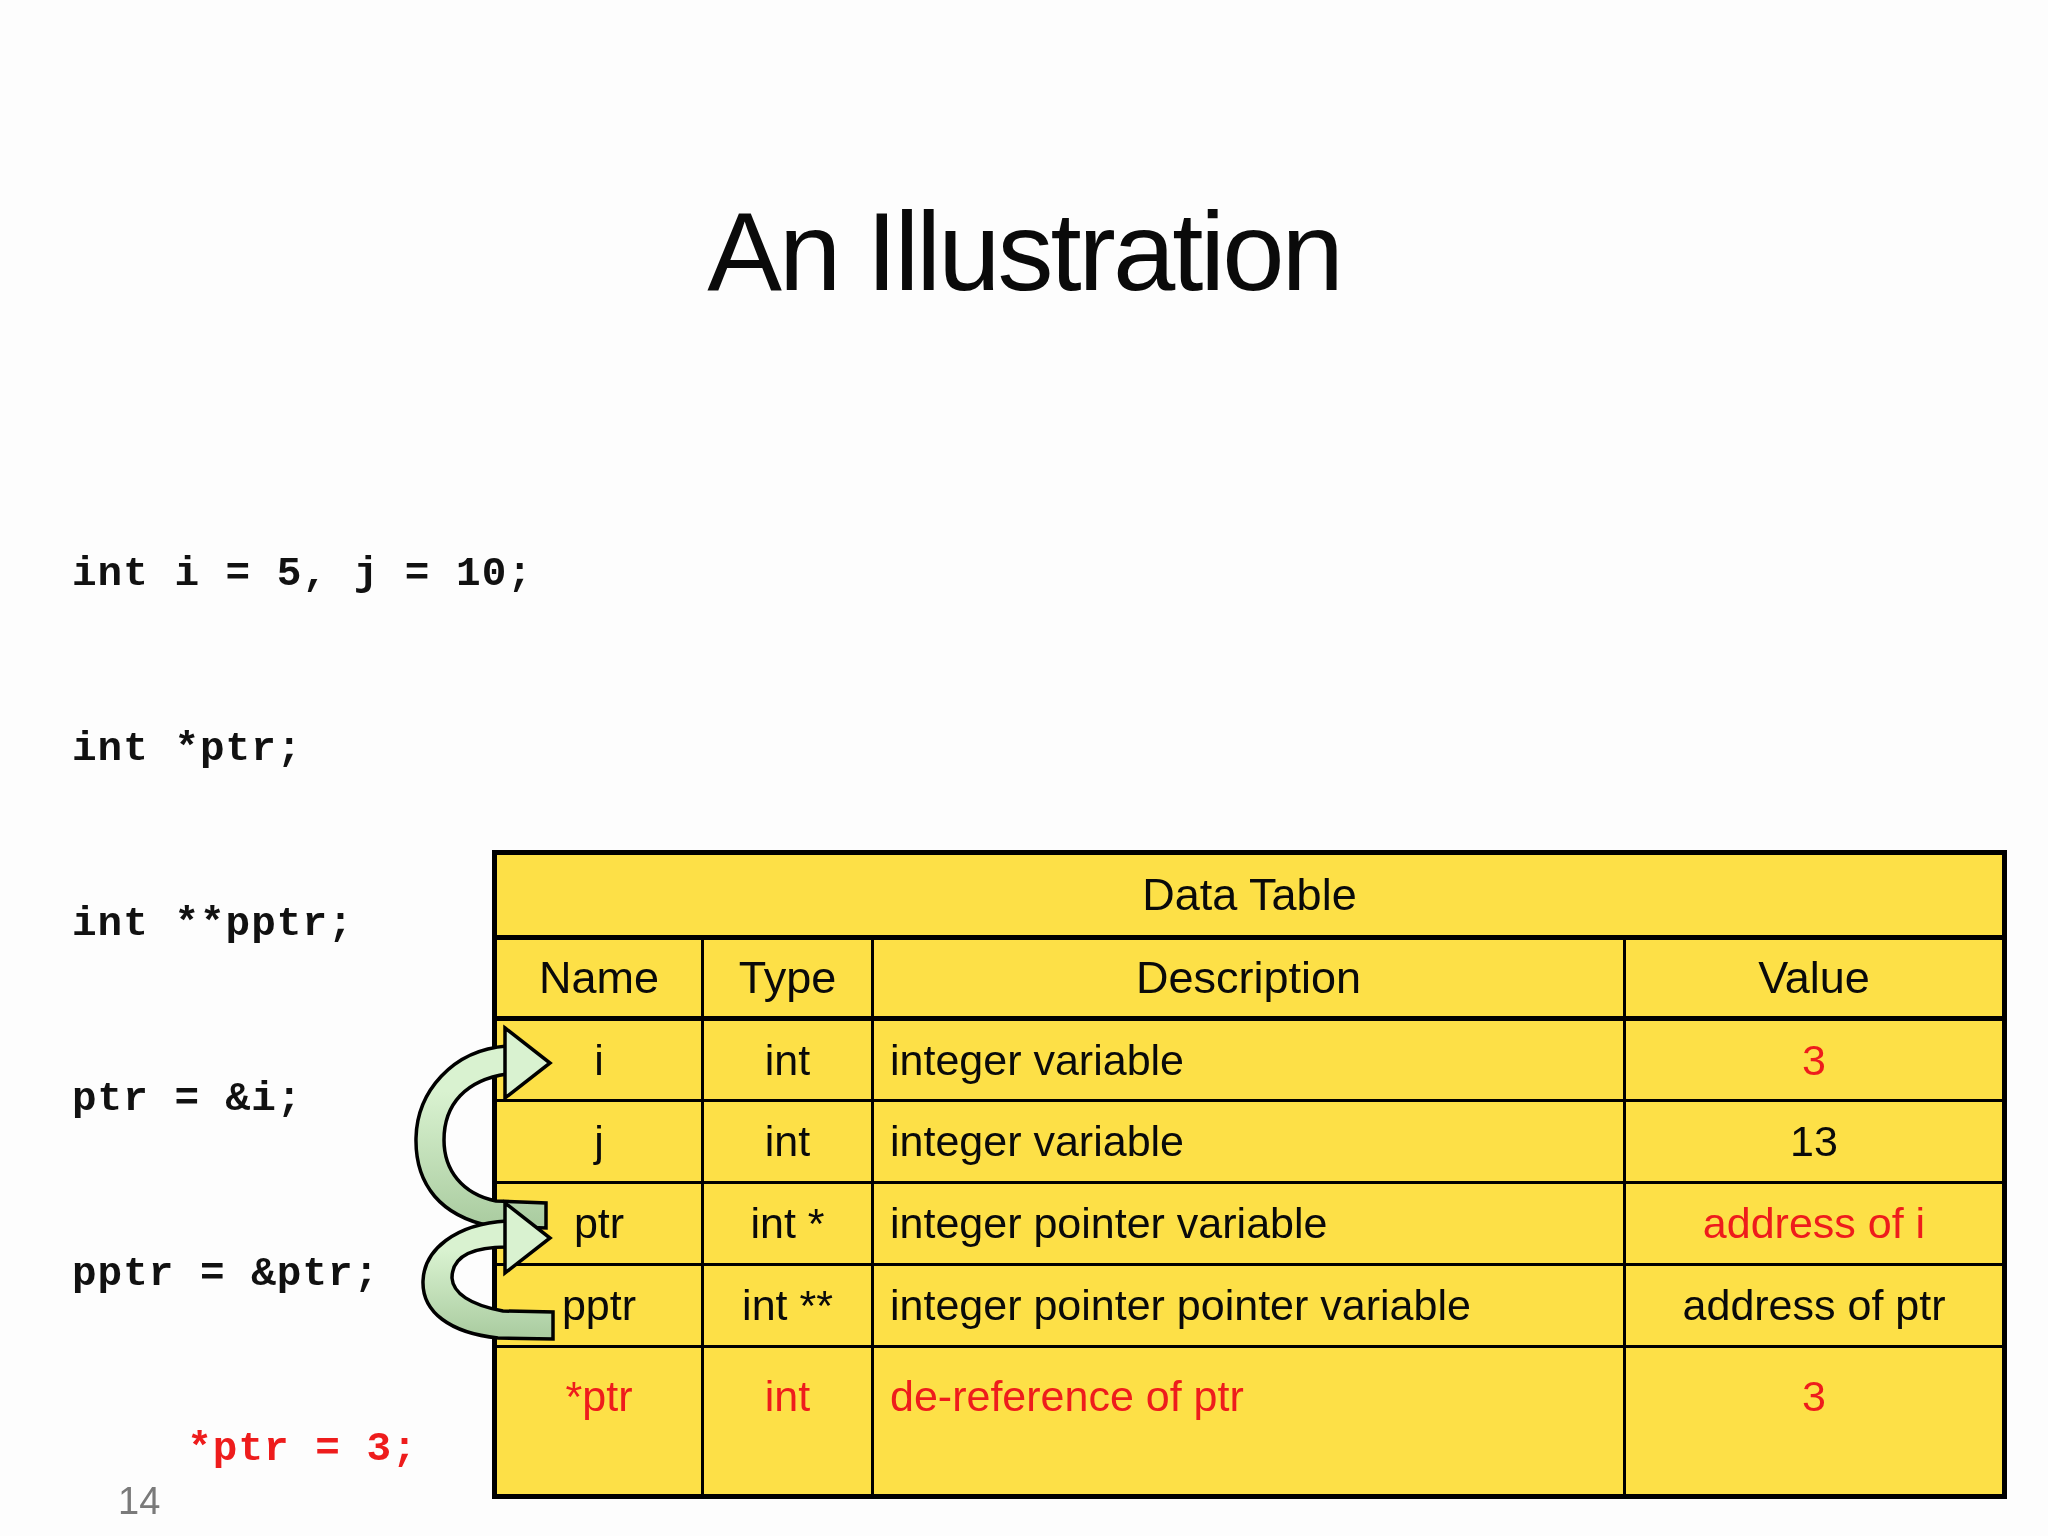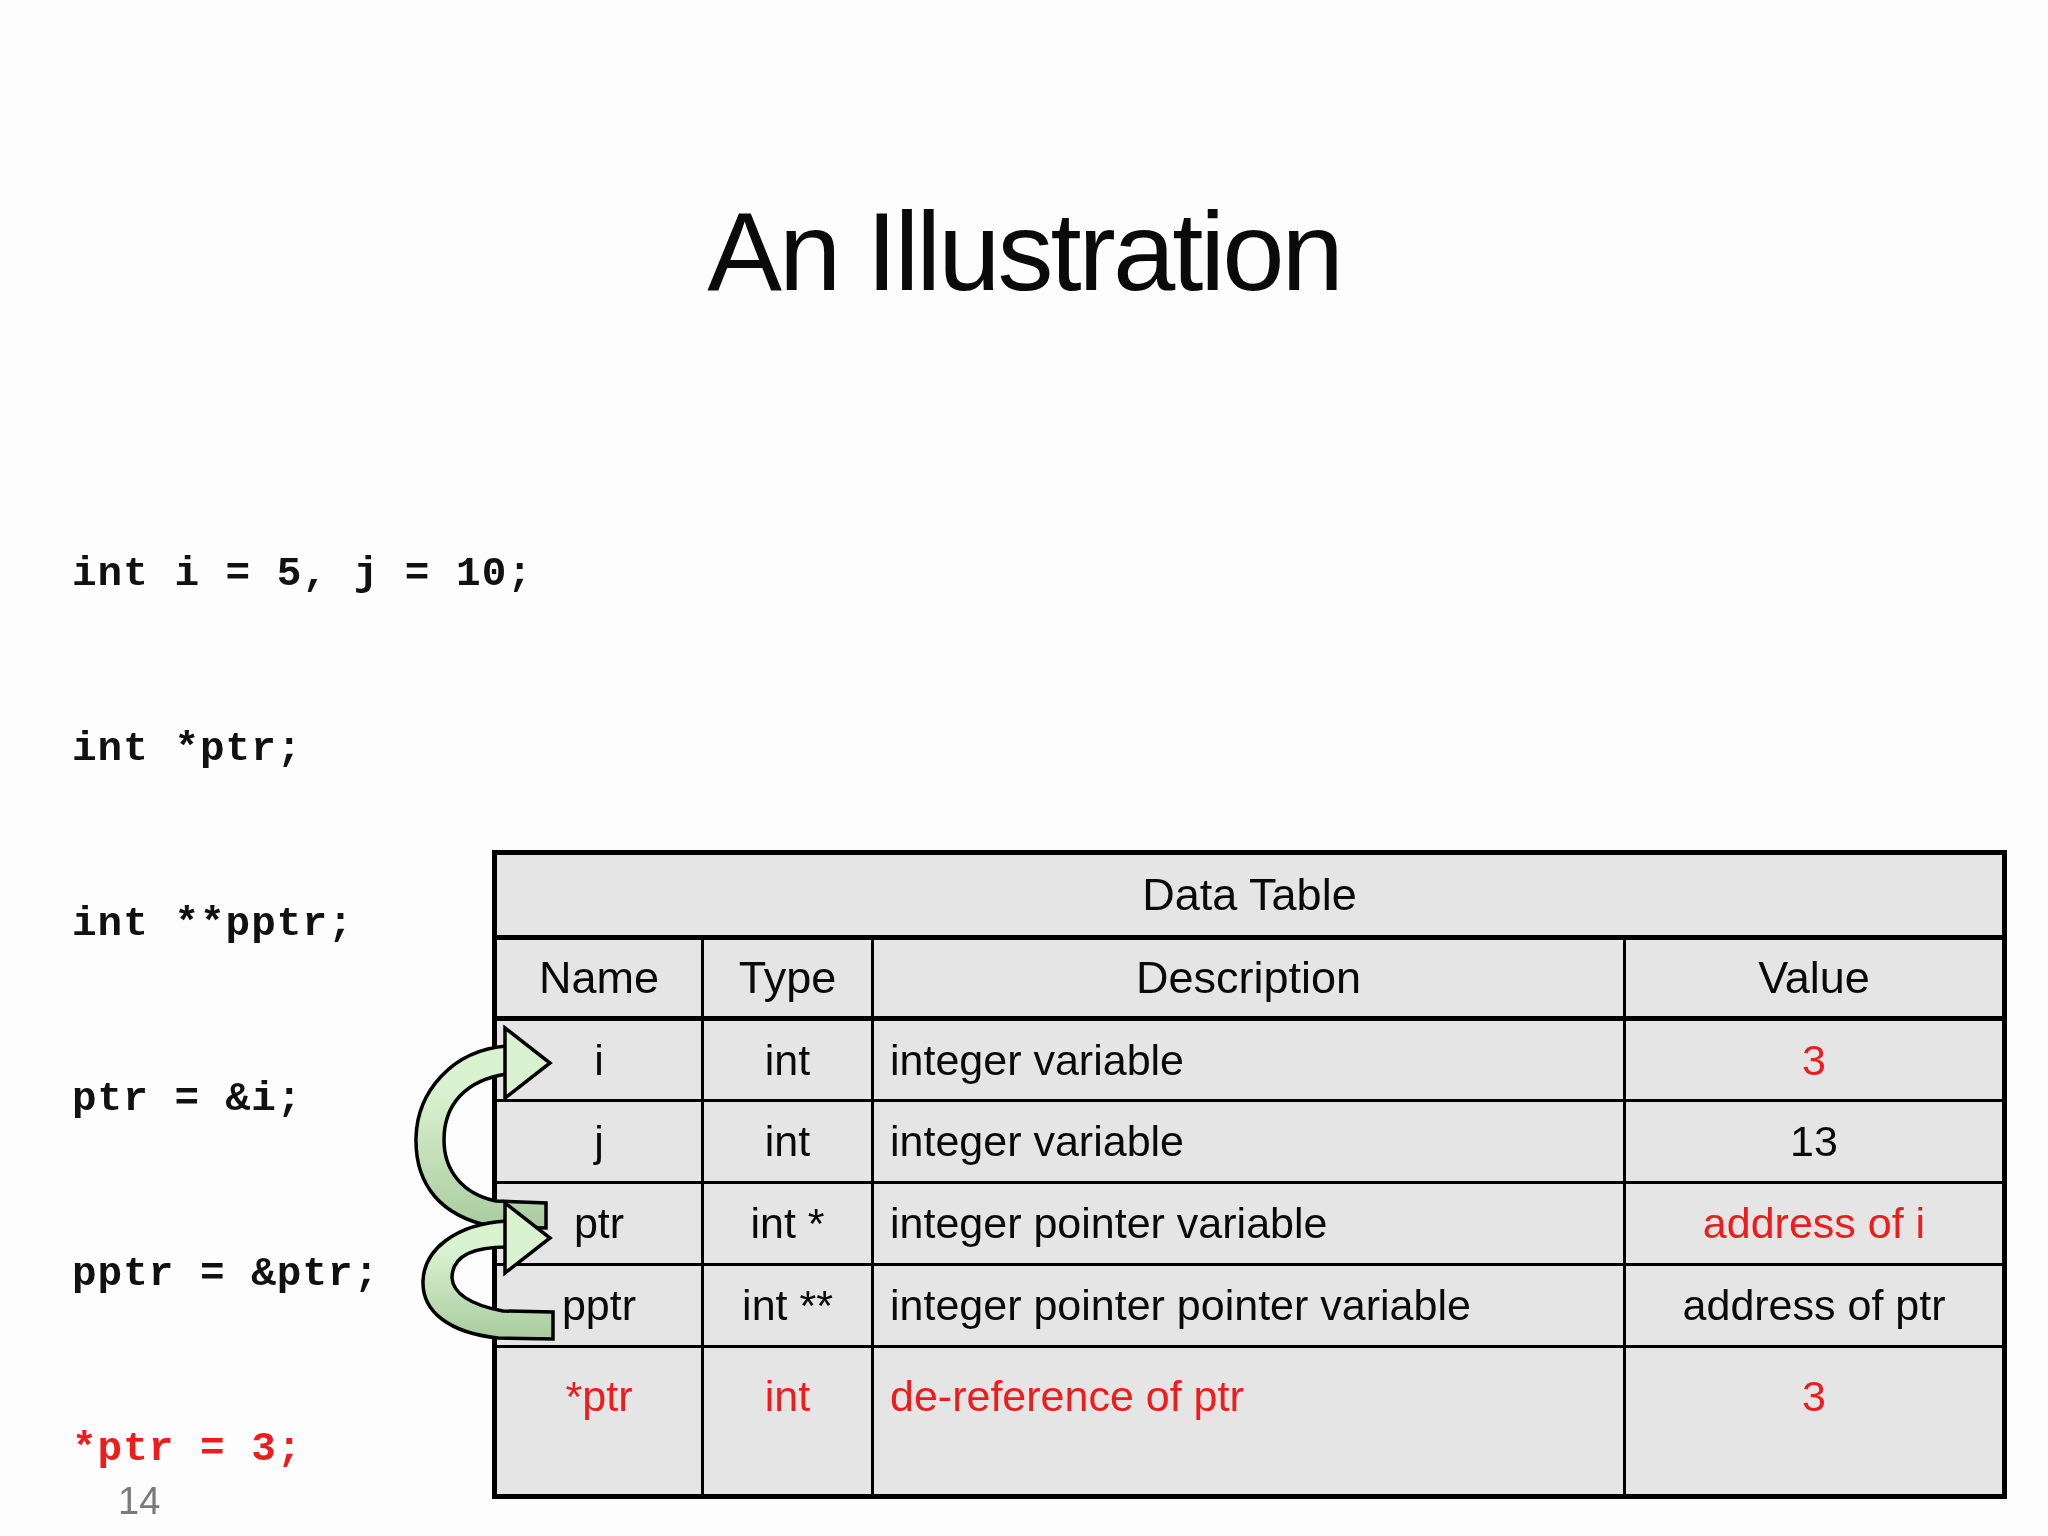--- a/index.html
+++ b/index.html
@@ -47,21 +47,21 @@
     font-size:38px;color:var(--gray);margin-top:40px;
   }
 
   
   table.data-table{
     position:absolute;left:492px;top:850px;
     width:1510px;
     border-collapse:collapse;
     table-layout:fixed;
     border:5px solid #000;
-    background:#e5e5e5;
+    background:#fde047;
     color:var(--ink);
   }
   table.data-table td,
   table.data-table th{
     border:3px solid #000;
     font-weight:400;
     font-size:43px;
     text-align:center;
     vertical-align:middle;
     padding:0;
@@ -74,21 +74,21 @@
   }
   tr.header-row th{
     height:76px;
     font-size:45px;
     border-bottom:5px solid #000;
   }
   tr.body-row{height:82px;}
   tr.body-row td.c-desc{text-align:left;padding-left:16px;}
   tr.last-row{height:150px;}
   tr.last-row td{vertical-align:top;padding-top:24px;}
-  .red{color:var(--red);}
+  .red{color:var(--red);text-align:center;}
 
   
   svg.arrows{
     position:absolute;left:0;top:0;width:2048px;height:1536px;
     pointer-events:none;
   }
 </style>
 </head>
 <body>
 

